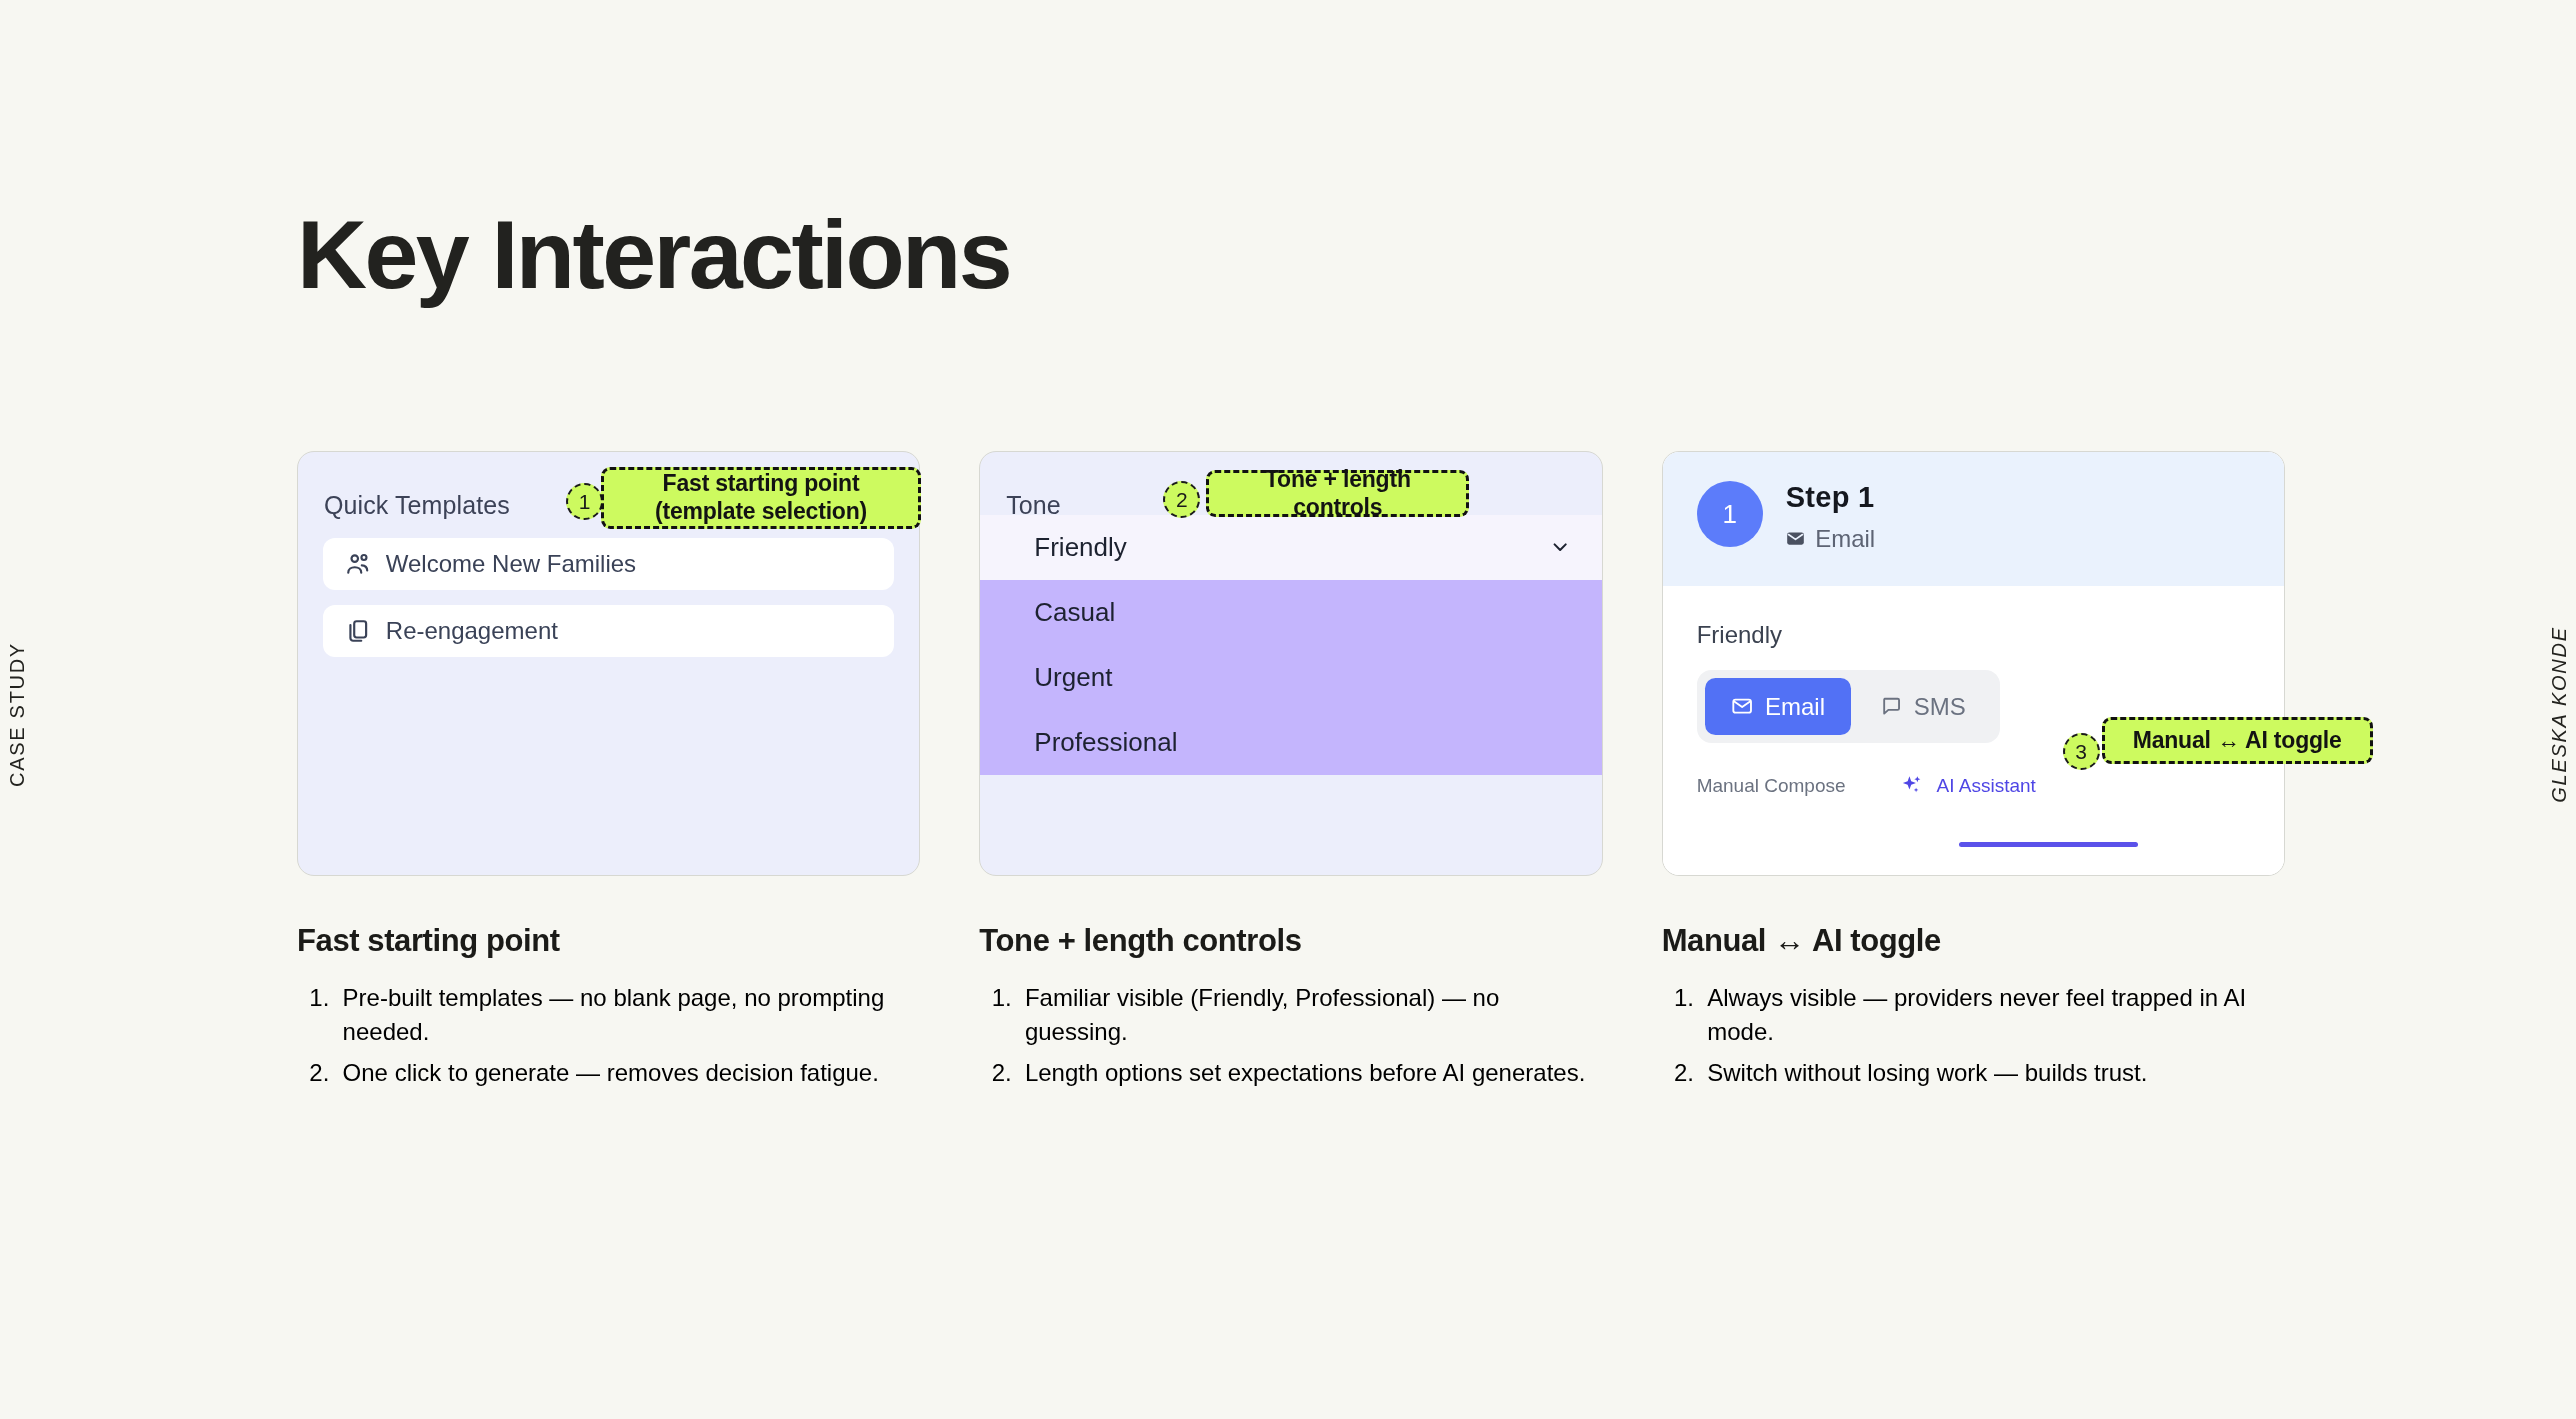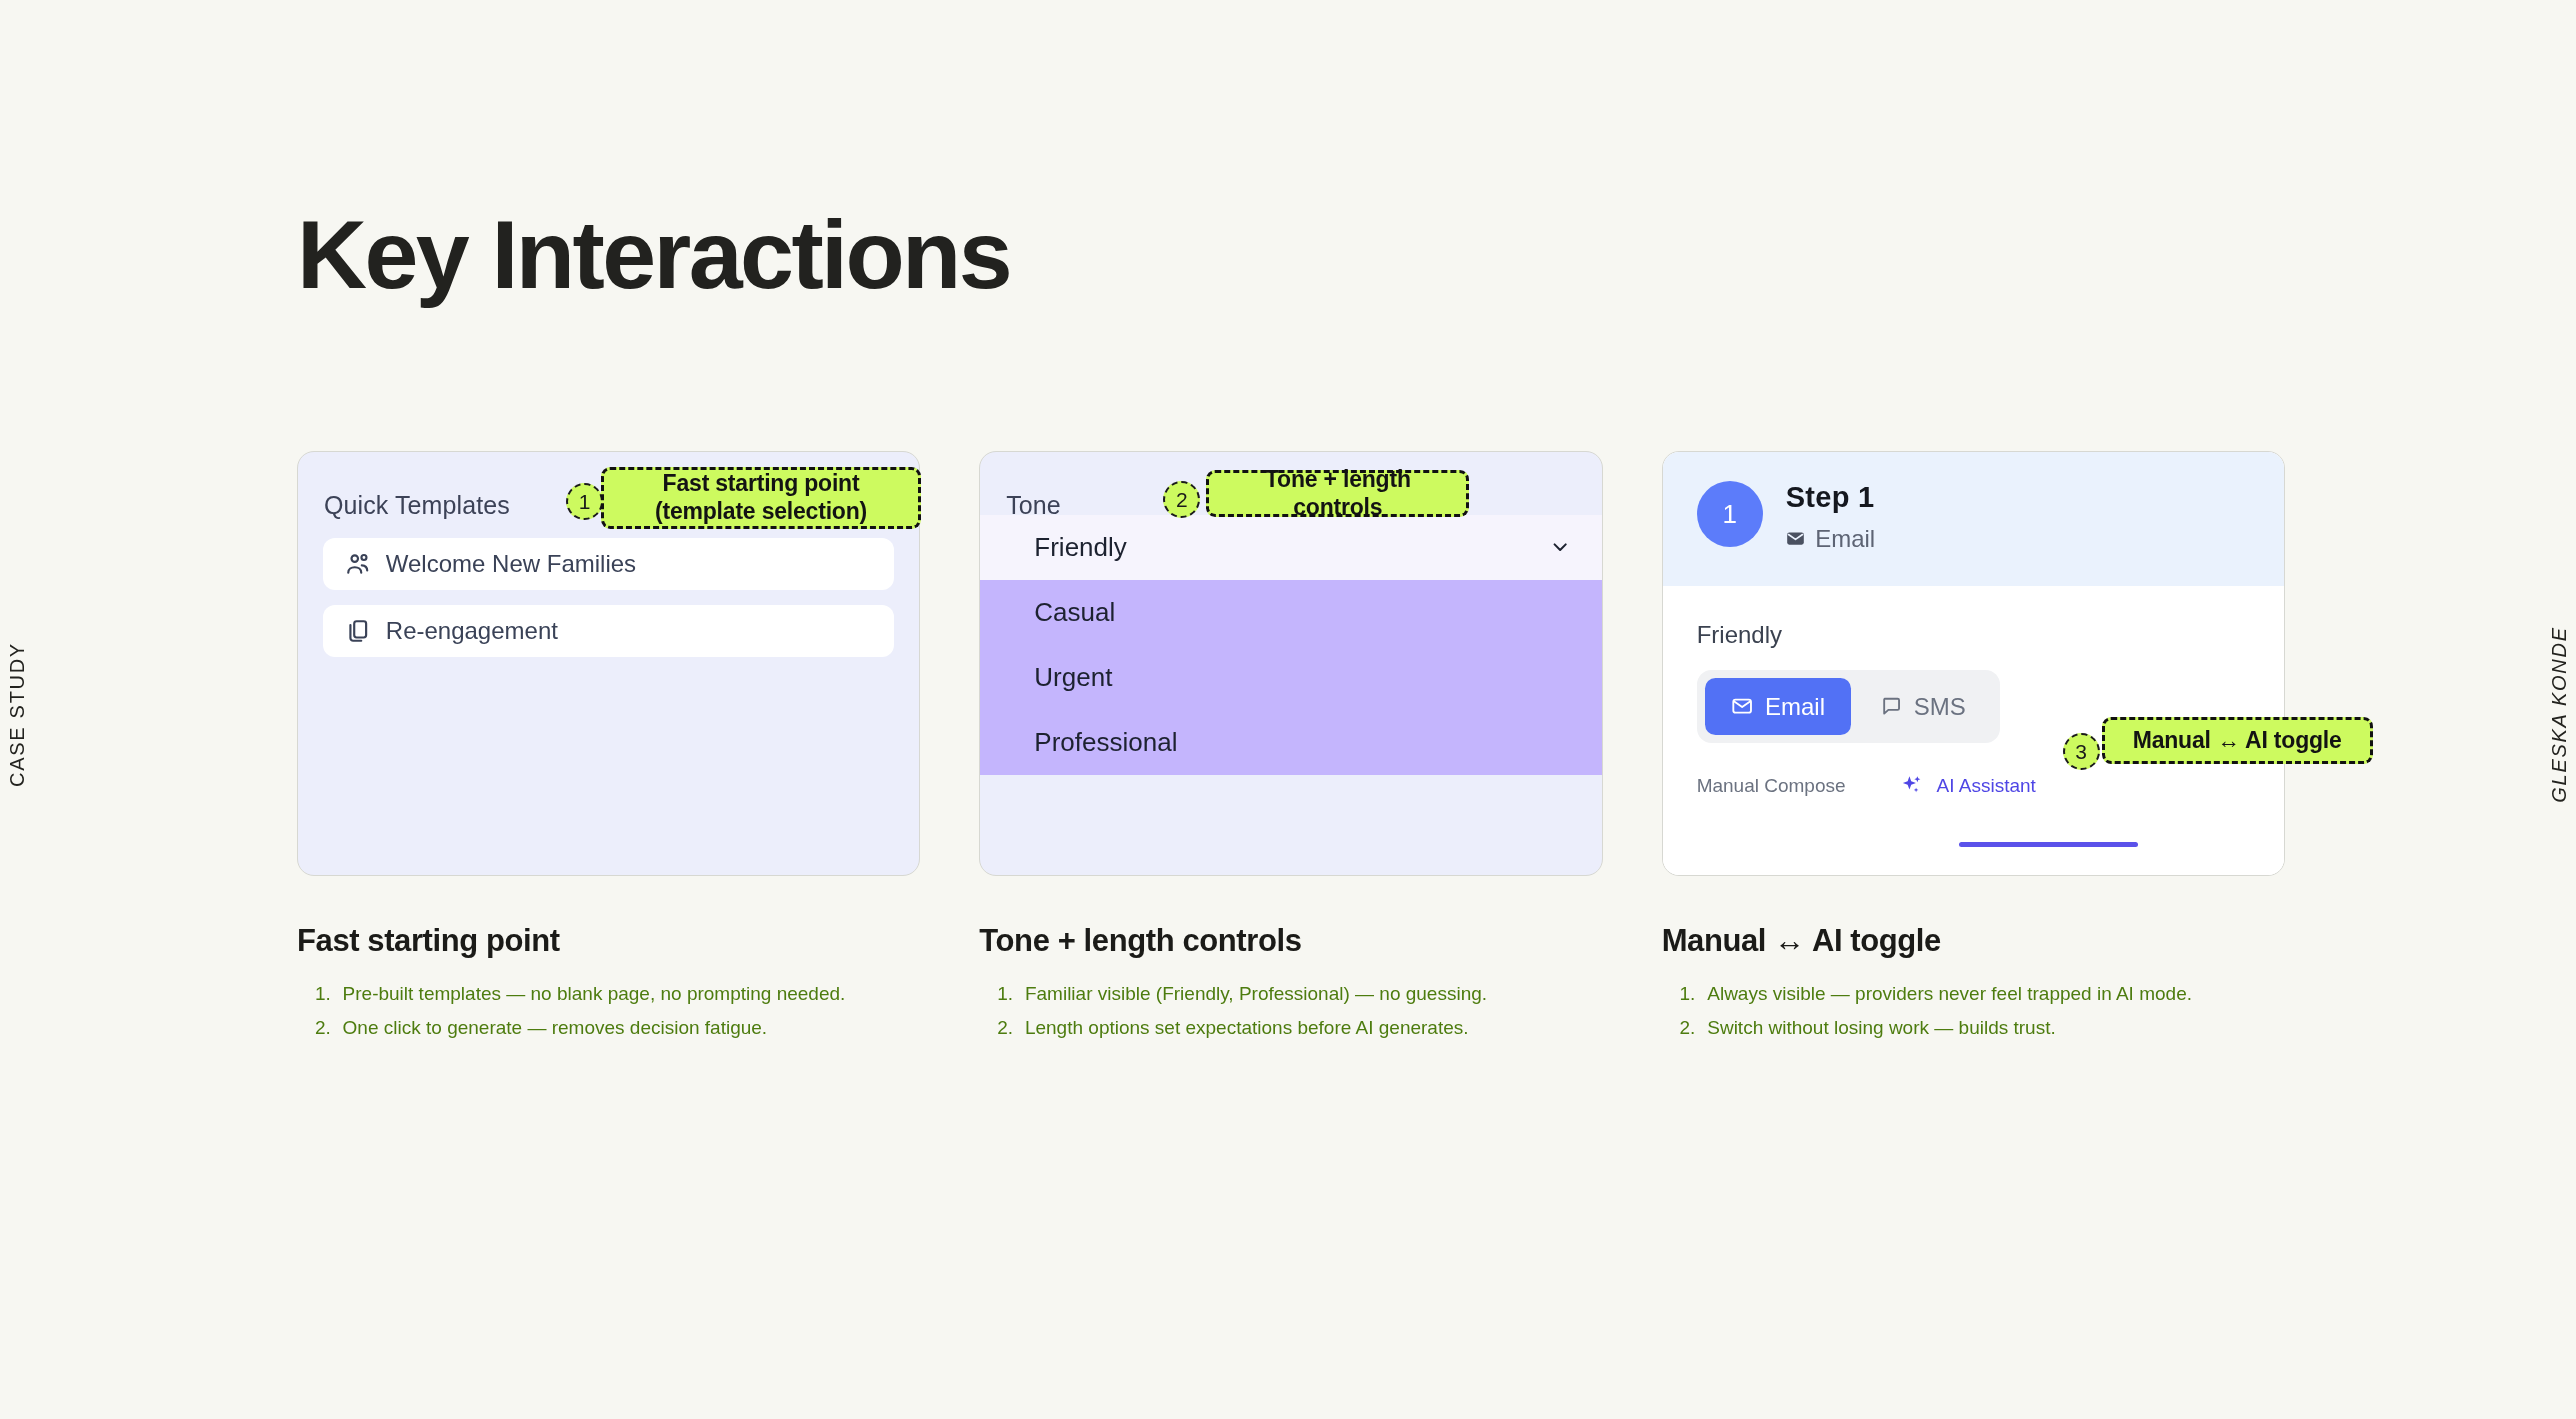--- a/index.html
+++ b/index.html
@@ -239,23 +239,23 @@
   .prose h3 {
     margin: 0;
     font-size: 31px;
     font-weight: 800;
     letter-spacing: -0.4px;
     color: #1b1b18;
   }
   .prose ol {
     margin: 22.3px 0 0 0;
     padding-left: 39px;
-    font-size: 19px;
+    font-size: 24px;
     line-height: 1.42;
-    color: #4d7c0f;
+    color: #000000;
   }
   .prose li { margin-bottom: 6.6px; padding-left: 6.6px; }
 </style>
 </head>
 <body>
 
 <div class="rail rail-left">CASE STUDY</div>
 <div class="rail rail-right">GLESKA KONDE</div>
 
 <h1 class="page-title">Key Interactions</h1>

